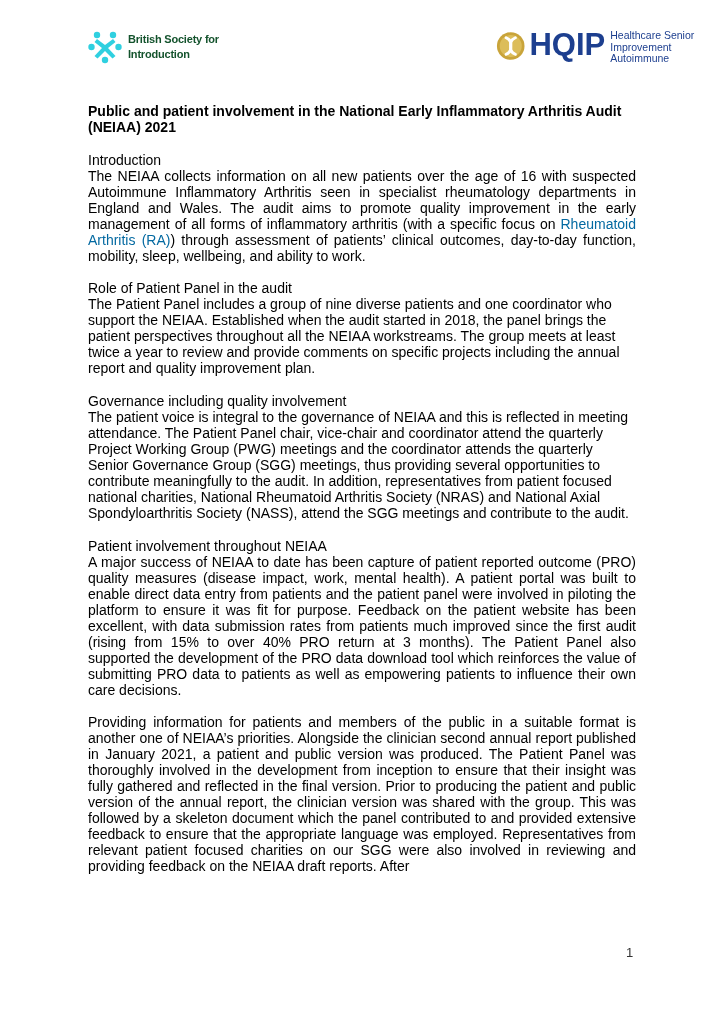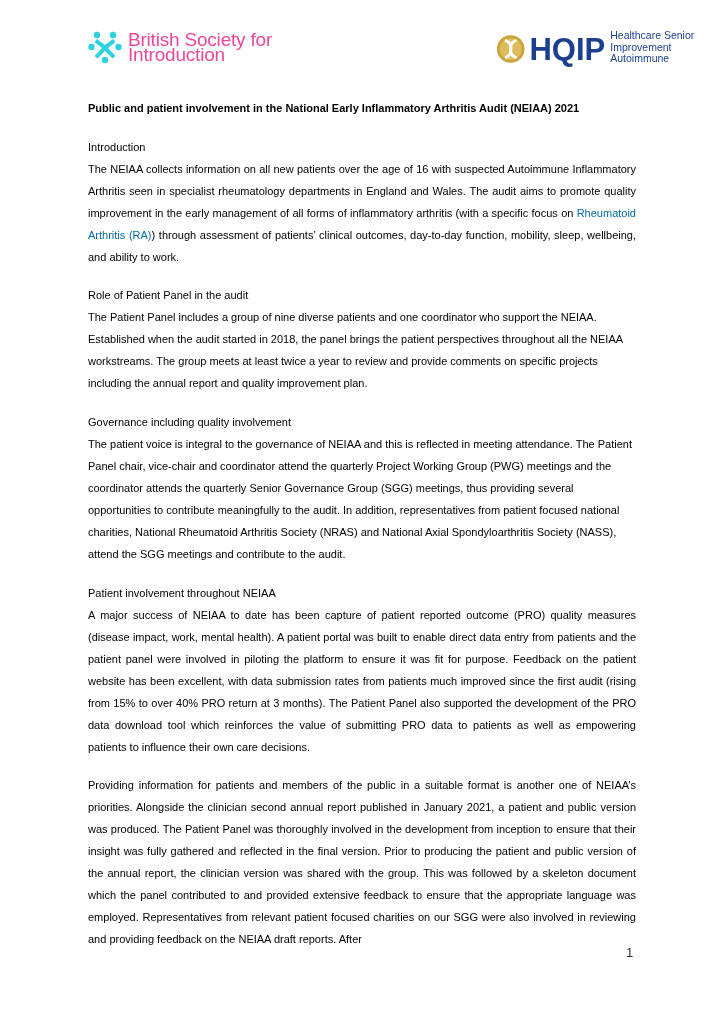--- a/index.html
+++ b/index.html
@@ -2,28 +2,28 @@
 <html><head>
 <meta charset="utf-8">
 <style>
   html, body { margin: 0; padding: 0; background: #ffffff; }
   body { width: 723px; height: 1024px; position: relative; overflow: hidden; font-family: "Liberation Sans", sans-serif; color: #000; }
   .page { position: absolute; left: 0; top: 0; width: 723px; height: 1024px; background: #fff; }
 
   
   .bsr-logo { position: absolute; left: 88px; top: 30px; display: flex; align-items: center; }
   .bsr-mark { width: 34px; height: 34px; position: relative; }
-  .bsr-text { margin-left: 6px; color: #ec4899; font-size: 19px; line-height: 15px; font-weight: normal; letter-spacing: -0.2px; }
-  .hqip-logo { position: absolute; left: 496px; top: 30px; display: flex; align-items: flex-end; }
+  .bsr-text { margin-left: 6px; color: #14532d; font-size: 11px; line-height: 15px; font-weight: bold; letter-spacing: -0.2px; }
+  .hqip-logo { position: absolute; left: 496px; top: 30px; display: flex; align-items: flex-start; }
   .hqip-mark { width: 32px; height: 32px; }
   .hqip-word { margin-left: 4px; color: #1d3f8f; font-size: 31px; font-weight: bold; line-height: 30px; letter-spacing: 0px; }
   .hqip-sub { margin-left: 5px; color: #1d3f8f; font-size: 10.5px; line-height: 11.5px; }
 
   
-  .content { position: absolute; left: 88px; top: 97px; width: 548px; font-size: 11px; line-height: 22px; }
+  .content { position: absolute; left: 88px; top: 103px; width: 548px; font-size: 14px; line-height: 16px; }
   .doc-title { font-weight: bold; margin: 0 0 16.7px 0; }
   .section { margin: 0 0 16.7px 0; }
   .heading { font-weight: normal; }
   .para { margin: 0; }
   .justify { text-align: justify; }
   .gray { color: #0369a1; }
 
   .page-number { position: absolute; left: 626px; top: 945px; font-size: 13px; color: #333; }
 </style>
 </head>

